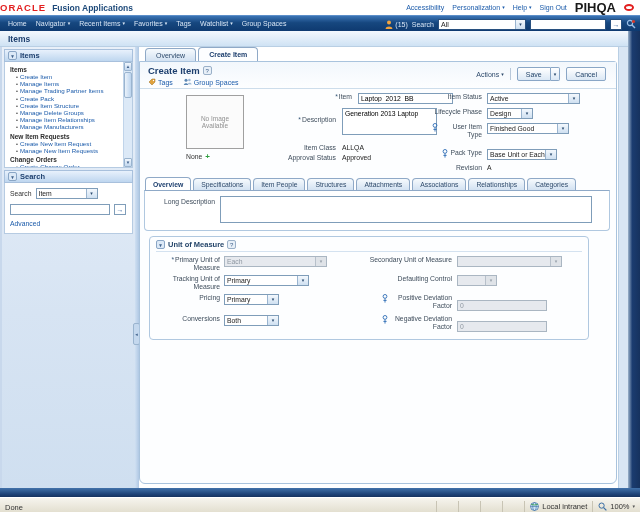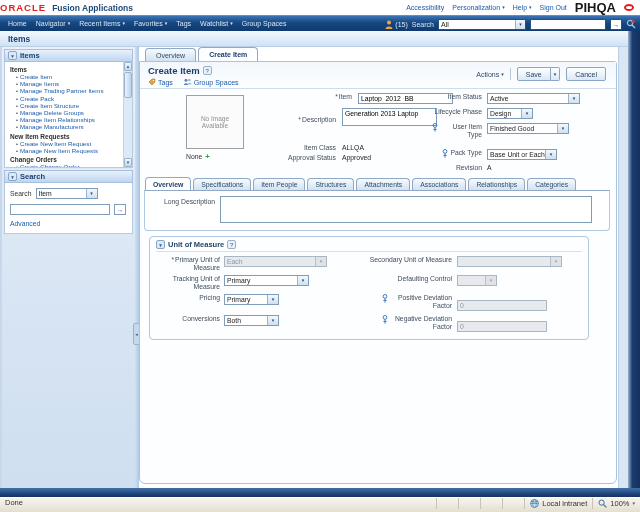--- a/index.html
+++ b/index.html
@@ -120,21 +120,21 @@
   .urow { display:flex; align-items:flex-start; }
   .u-l1 { width:64px; flex:none; }
   .u-c1 { margin-left:4px; width:118px; flex:none; }
   .u-l2 { width:110px; flex:none; display:flex; justify-content:flex-end; gap:2px; }
   .u-c2 { margin-left:5px; }
   
   .splitter { position:absolute; left:135px; top:47px; width:4px; height:441px; background:linear-gradient(90deg,#cfe0f2,#b0c8e4); }
   .splitter-handle { position:absolute; top:276px; left:-2px; width:7px; height:22px; background:#c4d8ee; border:1px solid #9ab4cf; border-radius:2px; font-size:5px; color:#41628c; text-align:center; line-height:20px; }
   
   .statusbar { position:absolute; left:0; top:497px; width:640px; height:15px; background:linear-gradient(#f6f4ee,#e3dfd0);
-    border-top:1px solid #fff; display:flex; align-items:flex-start; font-size:7.5px; color:#333; }
+    border-top:1px solid #fff; display:flex; align-items:flex-end; font-size:7.5px; color:#333; }
   .sb-left { flex:1; padding-left:5px; }
   .sb-pane { height:11px; border-left:1px solid #c8c4b4; display:flex; align-items:center; gap:3px; padding:0 5px; white-space:nowrap; }
   .sb-empty { width:22px; padding:0; }
   svg { display:block; }
 </style>
 </head>
 <body>
 
 <div class="screen">
 
@@ -348,21 +348,21 @@
           <span>None</span>
           <span class="plus">+</span>
         </div>
 
         <div class="frow" style="left:16px; top:4px;">
           <div class="flabel lcol-label"><span class="req">*</span><span>Item</span></div>
           <input class="txt lcol-ctrl" style="width: 95px;" value="Laptop_2012_BB">
         </div>
         <div class="frow" style="left:0; top:19px;">
           <div class="flabel lcol-label" style="padding-top:8px"><span class="req">*</span><span>Description</span></div>
-          <textarea class="ta lcol-ctrl" style="width: 95px; height: 18px;">Generation 2013 Laptop</textarea>
+          <textarea class="ta lcol-ctrl" style="width: 95px; height: 27px;">Generation 2013 Laptop</textarea>
         </div>
         <div class="frow" style="left:0; top:55px;">
           <div class="flabel lcol-label">Item Class</div>
           <span class="fvalue lcol-ctrl">ALLQA</span>
         </div>
         <div class="frow" style="left:0; top:65px;">
           <div class="flabel lcol-label">Approval Status</div>
           <span class="fvalue lcol-ctrl">Approved</span>
         </div>
 

